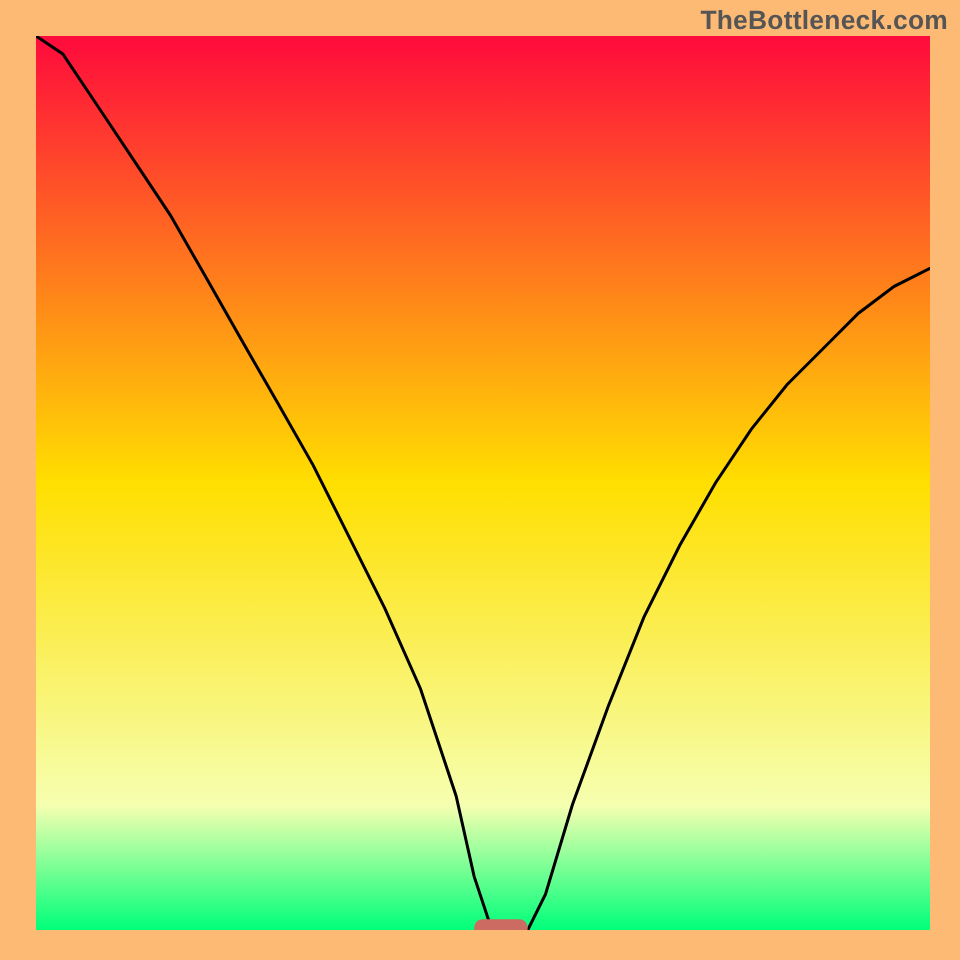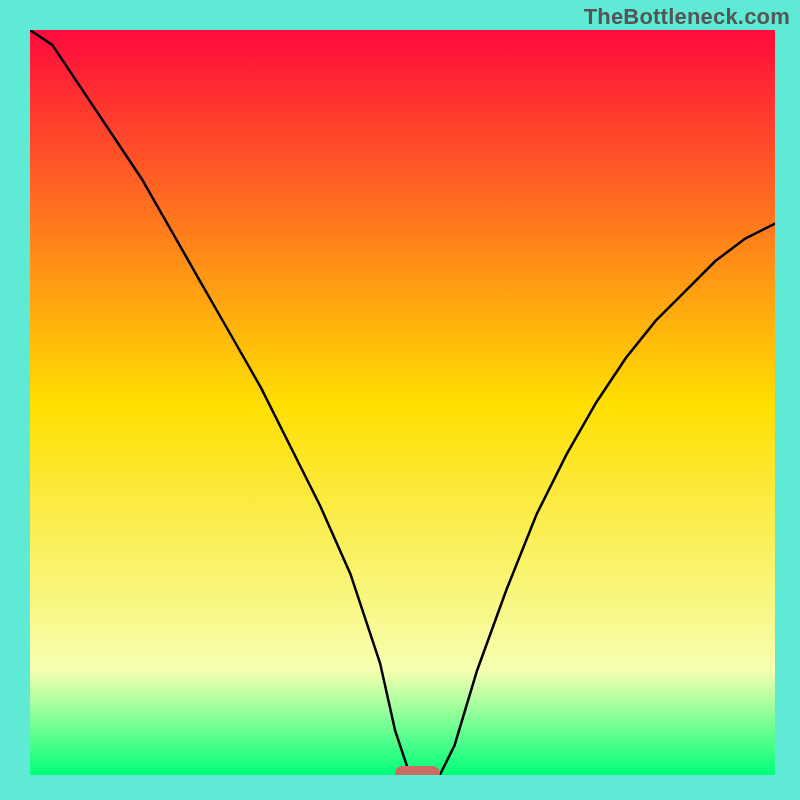--- a/index.html
+++ b/index.html
@@ -8,21 +8,21 @@
     width: 800px;
     height: 800px;
     background: #000;
     overflow: hidden;
     font-family: Arial, Helvetica, sans-serif;
   }
   .frame {
     position: relative;
     width: 800px;
     height: 800px;
-    background: #5eead4;
+    background: #fdba74;
   }
   .watermark {
     position: absolute;
     top: 4px;
     right: 10px;
     color: #555;
     font-size: 22px;
     font-weight: 600;
     letter-spacing: 0.2px;
     user-select: none;

